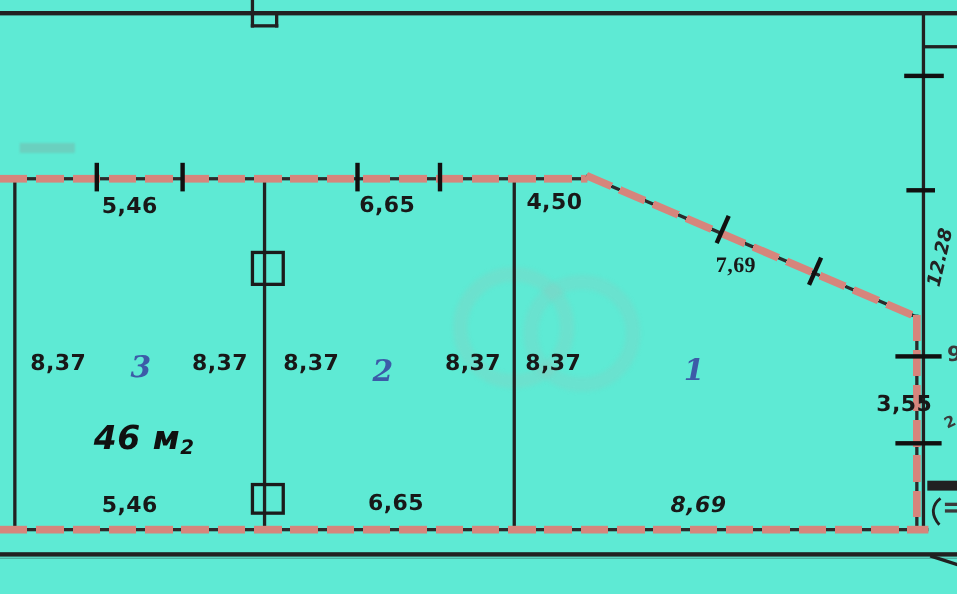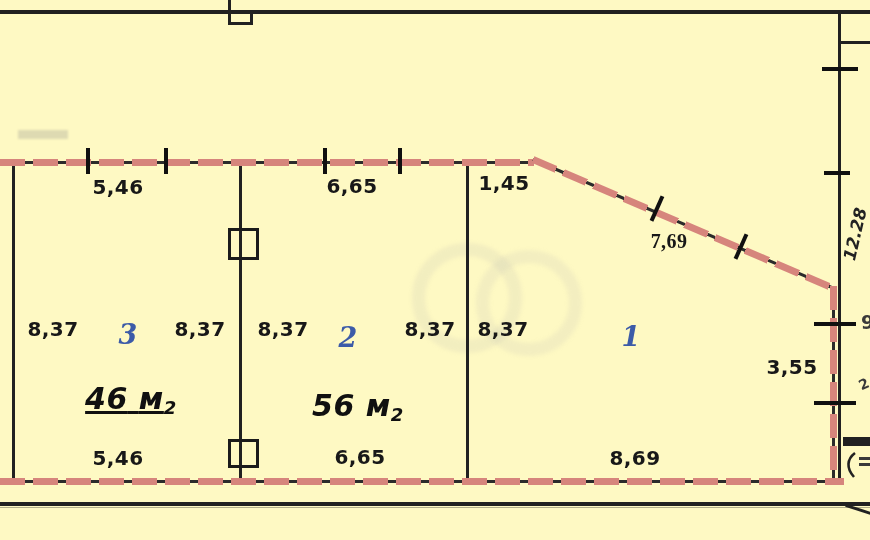--- a/index.html
+++ b/index.html
@@ -1,18 +1,18 @@
 <!DOCTYPE html>
 <html><head>
 <meta charset="utf-8">
 <style>
   html,body{margin:0;padding:0;background:#e8e8e8;}
   .canvas{
     position:relative;width:870px;height:540px;overflow:hidden;
-    background:#fef9c3;
+    background:#5eead4;
     font-family:"DejaVu Sans",sans-serif;
     --red:#d6857c;--ink:#1f1f1f;--blue:#3c5ba8;
   }
   
   .ln{position:absolute;background:#212121;}
   
   .rwh{position:absolute;height:9px;}
   .rwh::before{content:"";position:absolute;left:0;right:0;top:3px;height:2.5px;background:#2b2b2b;}
   .rwh::after{content:"";position:absolute;left:0;right:0;top:1px;height:7px;
     background:repeating-linear-gradient(90deg,var(--red) 0 25px,rgba(0,0,0,0) 25px 33px);}
@@ -82,45 +82,42 @@
   <div class="tk" style="left:655px;top:195px;width:3.5px;height:27px;transform:rotate(24deg);"></div>
   <div class="tk" style="left:739px;top:233px;width:3.5px;height:27px;transform:rotate(24deg);"></div>
 
   <div class="tk" style="left:822px;top:67px;width:36px;height:3.5px;"></div>
   <div class="tk" style="left:824px;top:171px;width:26px;height:3.5px;"></div>
   <div class="tk" style="left:814px;top:322px;width:42px;height:4px;"></div>
   <div class="tk" style="left:814px;top:401px;width:42px;height:4px;"></div>
 
   <div class="dim" style="left:118px;top:175px;">5,46</div>
   <div class="dim" style="left:352px;top:174px;">6,65</div>
-  <div class="dim" style="left:504px;top:171px;">1,45</div>
+  <div class="dim" style="left:504px;top:171px;">4,50</div>
   <div class="dim" style="left:669px;top:230px;font-family:Liberation Serif, serif;">7,69</div>
 
   <div class="dim" style="left:53px;top:317px;">8,37</div>
   <div class="dim" style="left:200px;top:317px;">8,37</div>
   <div class="dim" style="left:283px;top:317px;">8,37</div>
   <div class="dim" style="left:430px;top:317px;">8,37</div>
   <div class="dim" style="left:503px;top:317px;">8,37</div>
 
   <div class="dim" style="left:118px;top:446px;">5,46</div>
   <div class="dim" style="left:360px;top:445px;">6,65</div>
-  <div class="dim" style="left:635px;top:446px;">8,69</div>
+  <div class="dim" style="left:635px;top:446px;font-style:italic;">8,69</div>
 
-  <div class="dim" style="left:792px;top:355px;">3,55</div>
+  <div class="dim" style="left:822px;top:355px;">3,55</div>
   <div class="vdim" style="left:855px;top:234px;">12.28</div>
 
   <div class="rnum" style="left:128px;top:319px;">3</div>
   <div class="rnum" style="left:348px;top:322px;">2</div>
   <div class="rnum" style="left:631px;top:321px;">1</div>
 
-  <div class="area" style="left:131px;top:381px;text-decoration:underline;">
+  <div class="area" style="left:131px;top:381px;">
     <span>46</span>&nbsp;<span>м</span><span class="sub">2</span>
-  </div>
-  <div class="area" style="left:358px;top:388px;">
-    <span>56</span>&nbsp;<span>м</span><span class="sub">2</span>
   </div>
 
   <div class="frag" style="left:861px;top:311px;font-size:19px;">9</div>
   <div class="frag" style="left:859px;top:376px;font-size:14px;transform:rotate(-25deg);">2</div>
 
   <div class="ln" style="left:843px;top:437px;width:27px;height:9px;"></div>
 
   <svg style="position:absolute;left:844px;top:451px;" width="16" height="28" viewBox="0 0 16 28">
     <path d="M11 2 C3 8 2 17 10 26" stroke="#222" stroke-width="2.6" fill="none"></path>
   </svg>

